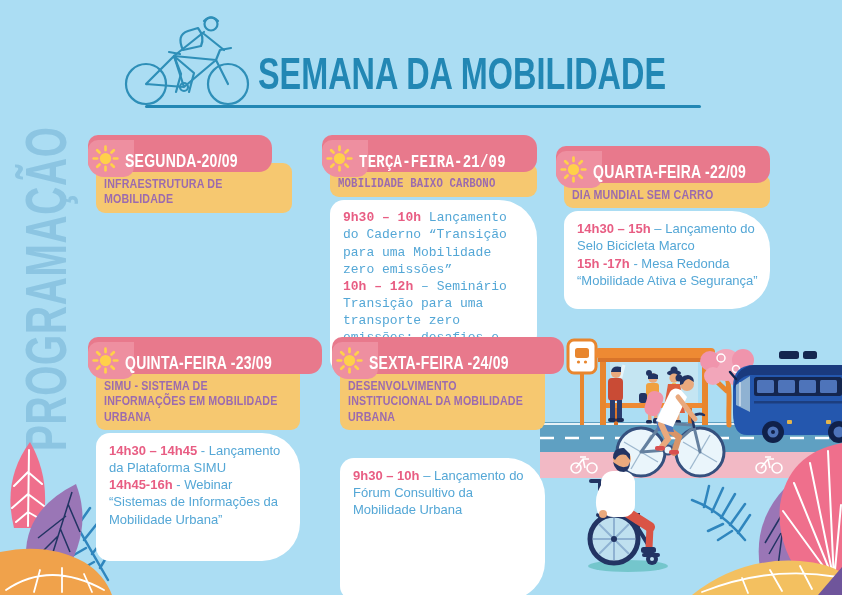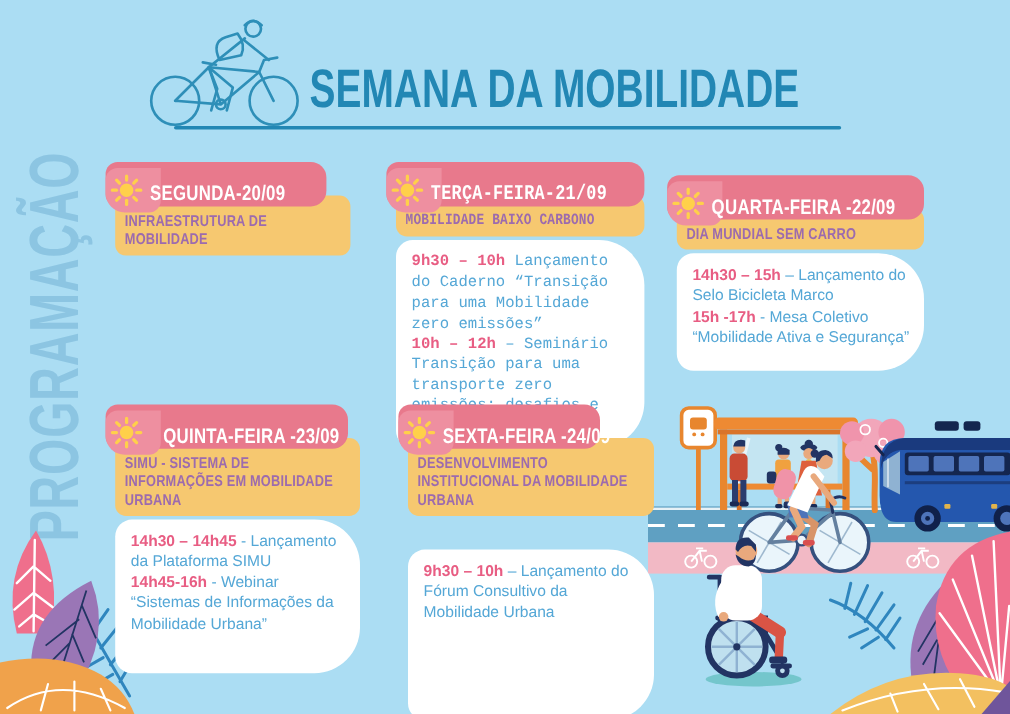--- a/index.html
+++ b/index.html
@@ -34,22 +34,22 @@
     color:#9C6BAE;font-weight:bold;font-size:13px;line-height:1.18;letter-spacing:.2px;}
   .day-body{position:relative;z-index:2;margin:3px 0 0 8px;background:#fff;
     border-radius:14px 38px 38px 14px;padding:9px 10px 9px 13px;box-sizing:border-box;
     font-size:13px;line-height:1.32;color:#54A7D6;width:calc(100% - 8px);}
   .event{margin:0;}
   .event-time{color:#E85D83;font-weight:bold;}
 
   .c1{left:88px;top:135px;width:204px;}  .c1 .day-head{width:184px;} .c1 .day-body{min-height:112px;}
   .c2{left:322px;top:135px;width:215px;font-family:Liberation Mono, monospace;} .c2 .day-body{min-height:112px;}
   .c3{left:556px;top:146px;width:214px;} .c3 .day-body{min-height:98px;}
-  .c4{left:88px;top:337px;width:212px;}  .c4 .day-head{width:202px;gap:11px;} .c4 .day-body{min-height:128px;}
-  .c5{left:332px;top:337px;width:213px;} .c5 .day-head{width:168px;} .c5 .day-body{min-height:142px;margin-top:28px;}
+  .c4{left:88px;top:337px;width:212px;}  .c4 .day-head{width:234px;} .c4 .day-body{min-height:128px;}
+  .c5{left:332px;top:337px;width:213px;} .c5 .day-head{width:232px;} .c5 .day-body{min-height:142px;margin-top:28px;}
 
   
   .scene{position:absolute;left:540px;top:335px;width:302px;height:260px;z-index:1;}
   .leaves-left{position:absolute;left:0;top:440px;width:115px;height:155px;z-index:1;}
 </style>
 </head>
 <body>
 
 <div class="poster">
 
@@ -146,21 +146,21 @@
     <div class="day-theme">
       <span class="day-theme-label">DIA MUNDIAL SEM CARRO</span>
     </div>
     <div class="day-body">
       <p class="event">
         <span class="event-time">14h30 – 15h</span>
         <span class="event-desc">– Lançamento do Selo Bicicleta Marco</span>
       </p>
       <p class="event">
         <span class="event-time">15h -17h</span>
-        <span class="event-desc">-  Mesa Coletivo “Mobilidade Ativa e Segurança”</span>
+        <span class="event-desc">-  Mesa Redonda “Mobilidade Ativa e Segurança”</span>
       </p>
     </div>
   </div>
 
   <div class="day-card c4">
     <div class="day-head">
       <svg class="sun" viewBox="0 0 24 24">
         <circle cx="12" cy="12" r="5" fill="#FFD04A"></circle>
         <g stroke="#FFD04A" stroke-width="2.4" stroke-linecap="round">
           <line x1="12" y1="1.5" x2="12" y2="4.5"></line>

